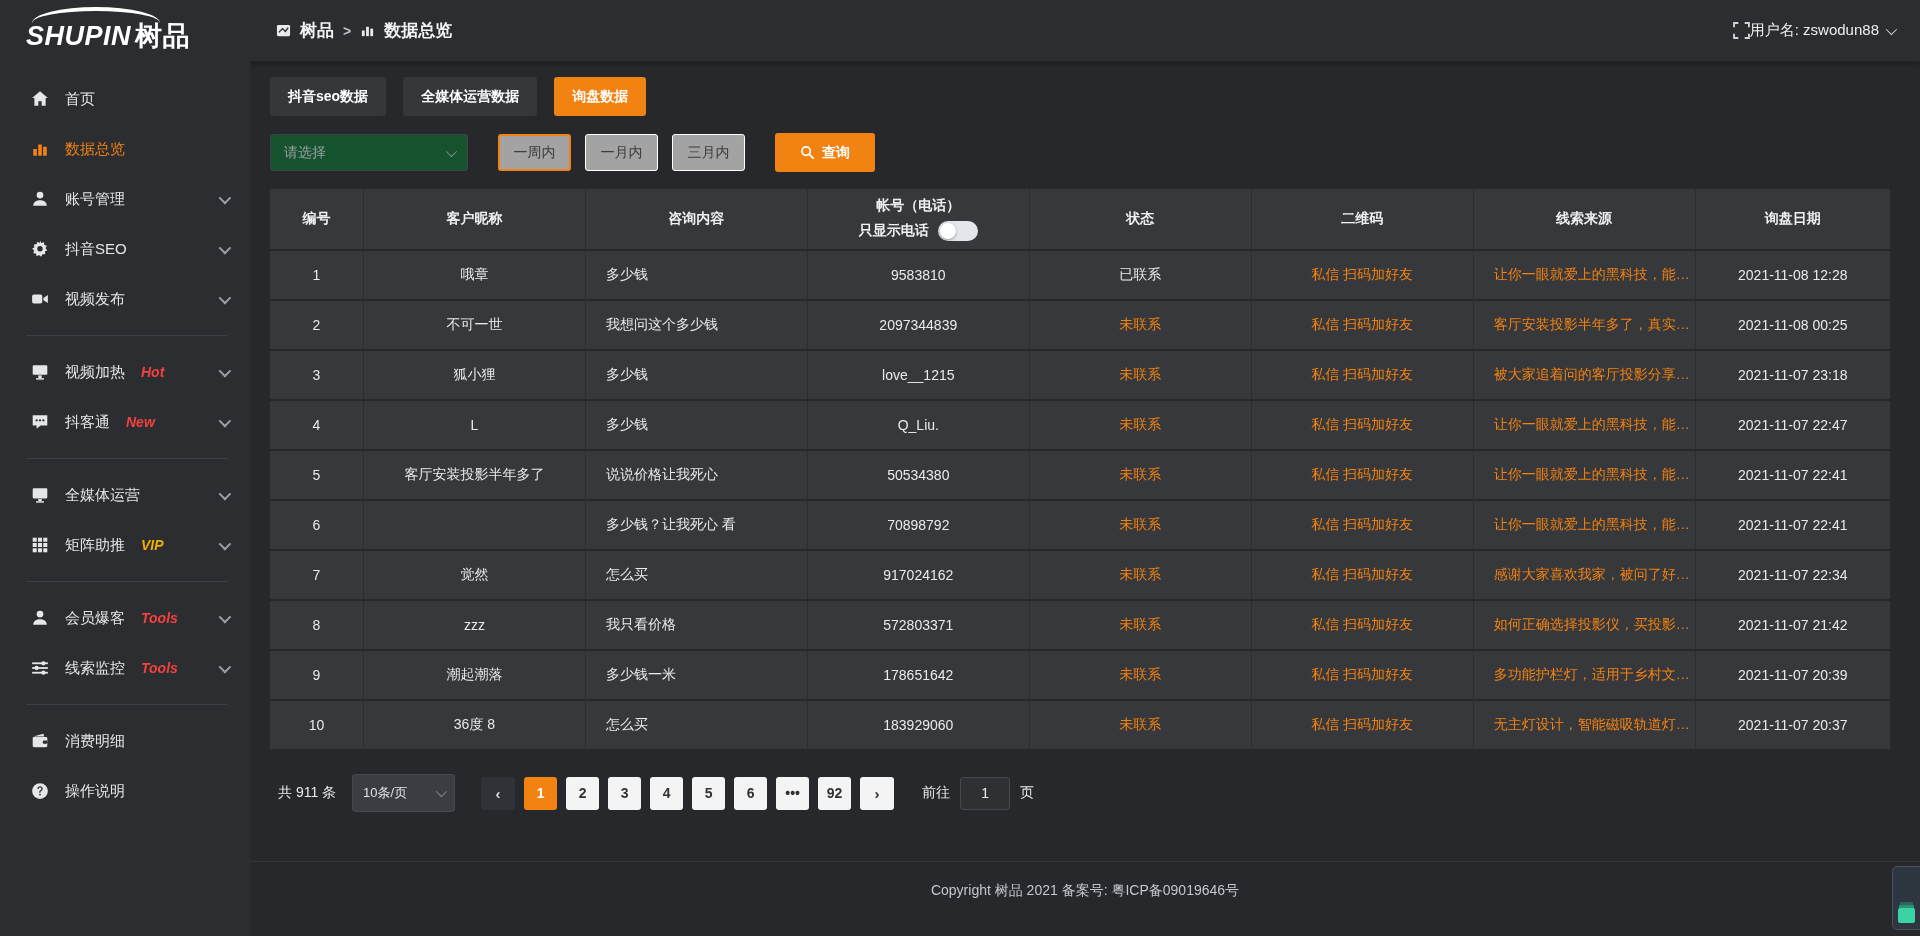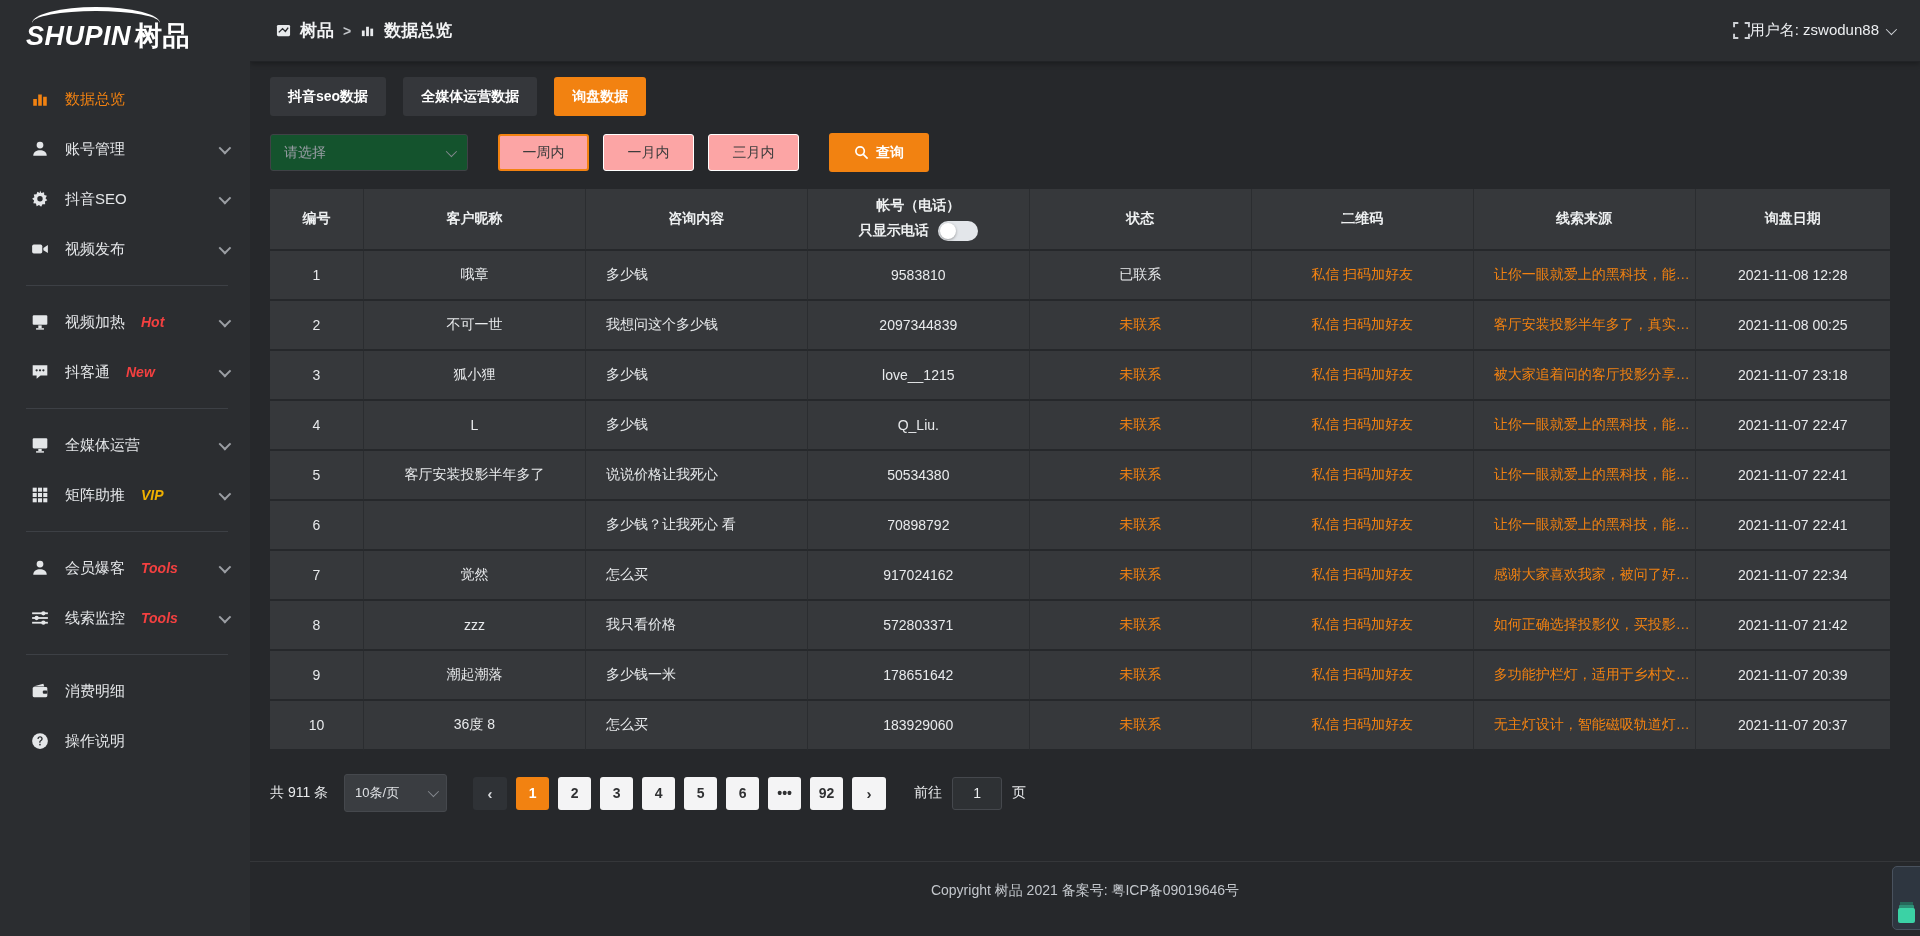--- a/index.html
+++ b/index.html
@@ -45,42 +45,42 @@
   .tab { background:#35373b; color:#fff; font-size:14px; font-weight:bold; padding:0 18px; height:39px;
          display:flex; align-items:center; border-radius:3px; cursor:pointer; border:none; }
   .tab.active { background:#f28211; }
   .filterbar { margin-top:17px; display:flex; align-items:center; }
   .f-select { width:198px; height:37px; background:#14532d; border:1px solid #3f4246; border-radius:3px;
               color:#989da4; font-size:14px; display:flex; align-items:center; justify-content:space-between;
               padding:0 13px; cursor:pointer; }
   .s-chevron { width:8px; height:8px; border-right:1.5px solid #85898f; border-bottom:1.5px solid #85898f;
                transform:rotate(45deg) translateY(-2px); }
   .range-group { display:flex; gap:14px; margin-left:30px; }
-  .range-btn { width:91px; height:37px; background:#fca5a5; color:#3c3c3c; font-size:14px; border-radius:3px;
+  .range-btn { width:73px; height:37px; background:#a3a3a3; color:#3c3c3c; font-size:14px; border-radius:3px;
                display:flex; align-items:center; justify-content:center; cursor:pointer; border:1px solid #fff; }
   .range-btn.active { border:2px solid #f28211; }
   .query-btn { margin-left:30px; height:39px; padding:0 25px; background:#f28211; border:none; border-radius:3px;
                color:#fff; font-size:14px; font-weight:bold; display:flex; align-items:center; gap:7px; cursor:pointer; }
   .query-btn svg { width:15px; height:15px; }
   
   .table-panel { margin-top:17px; width:1620px; }
   table { width:100%; border-collapse:separate; border-spacing:0; }
   th, td { background:#36383b; border-right:1px solid #2b2d30; border-bottom:2px solid #26282b; }
   th:last-child, td:last-child { border-right:none; }
   th { height:62px; font-size:14px; font-weight:bold; color:#eef0f1; text-align:center; }
   td { height:50px; font-size:14px; color:#e8eaec; text-align:center; }
   .cell-left { text-align:left; padding-left:20px; }
   .txt-orange { color:#f28211; }
   .acct-head-line2 { margin-top:6px; display:flex; align-items:center; justify-content:center; }
   .switch { width:40px; height:20px; background:#e3e6ea; border-radius:10px; position:relative;
             display:inline-block; margin-left:9px; cursor:pointer; }
   .switch::after { content:''; position:absolute; left:2px; top:2px; width:16px; height:16px;
                    background:#fff; border-radius:50%; box-shadow:0 1px 3px rgba(0,0,0,.35); }
   
-  .pagination { margin-top:23px; display:flex; align-items:center; font-size:14px; color:#e8eaec; }
+  .pagination { margin-top:23px; display:flex; align-items:center; font-size:14px; color:#e8eaec;margin-left:8px; }
   .pg-total { font-size:14px; }
   .pg-size { margin-left:16px; width:103px; height:33px; background:#3a3d41; border:1px solid #45484d;
              border-radius:3px; display:flex; align-items:center; justify-content:space-between;
              padding:18px 10px; color:#dfe1e4; font-size:13px; cursor:pointer; }
   .pg-arrow { width:34px; height:33px; border-radius:3px; display:flex; align-items:center; justify-content:center;
               font-size:15px; font-weight:bold; cursor:pointer; }
   .pg-prev { margin-left:26px; background:#2f3236; color:#d7d9dc; }
   .pg-next { background:#f4f4f5; color:#303133; }
   .pg-pages { display:flex; gap:9px; margin:0 9px 0 9px; }
   .pg-page { min-width:33px; height:33px; padding:0 6px; background:#f4f4f5; color:#303133; font-weight:bold;
@@ -103,20 +103,28 @@
 <body>
 
 <aside class="sidebar">
   <div class="logo">
     <div class="logo-arc"></div>
     <div class="logo-text">
       <span>SHUPIN</span><span class="logo-cn">树品</span>
     </div>
   </div>
   <nav class="menu" id="sidebar-menu">
+      <div class="menu-item">
+        <span class="mi-icon">
+          <svg viewBox="0 0 16 16">
+            <path d="M8 1 L15 7 H13 V14 H9.5 V10 H6.5 V14 H3 V7 H1 Z"></path>
+          </svg>
+        </span>
+        <span>首页</span>
+      </div>
       <div class="menu-item active">
         <span class="mi-icon">
           <svg viewBox="0 0 16 16">
             <rect x="2" y="8" width="3.2" height="6"></rect>
             <rect x="6.4" y="4" width="3.2" height="10"></rect>
             <rect x="10.8" y="6" width="3.2" height="8"></rect>
           </svg>
         </span>
         <span>数据总览</span>
       </div>

